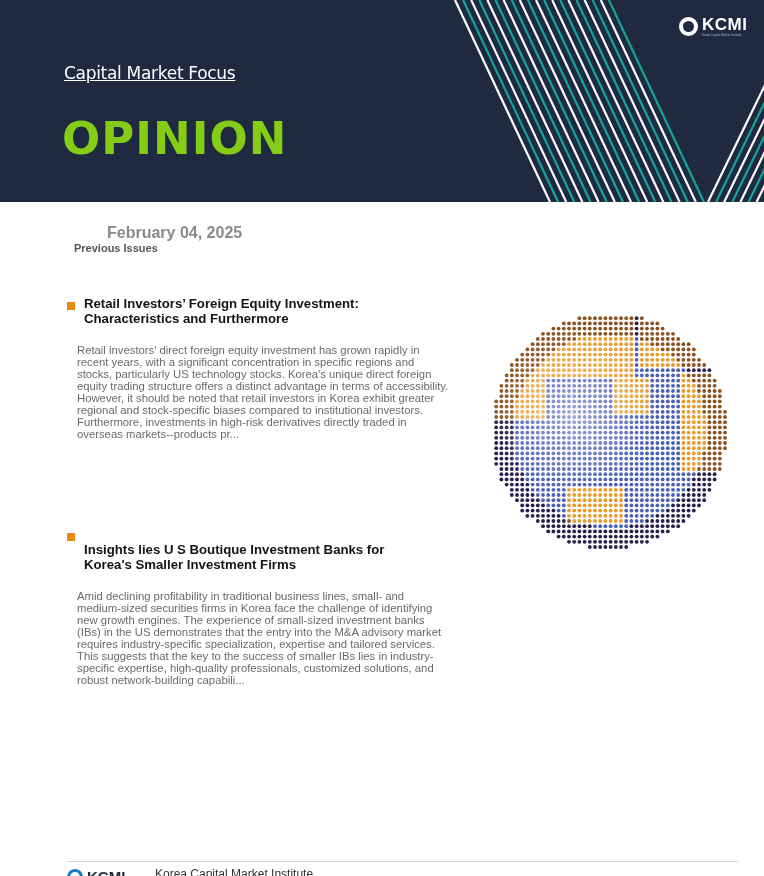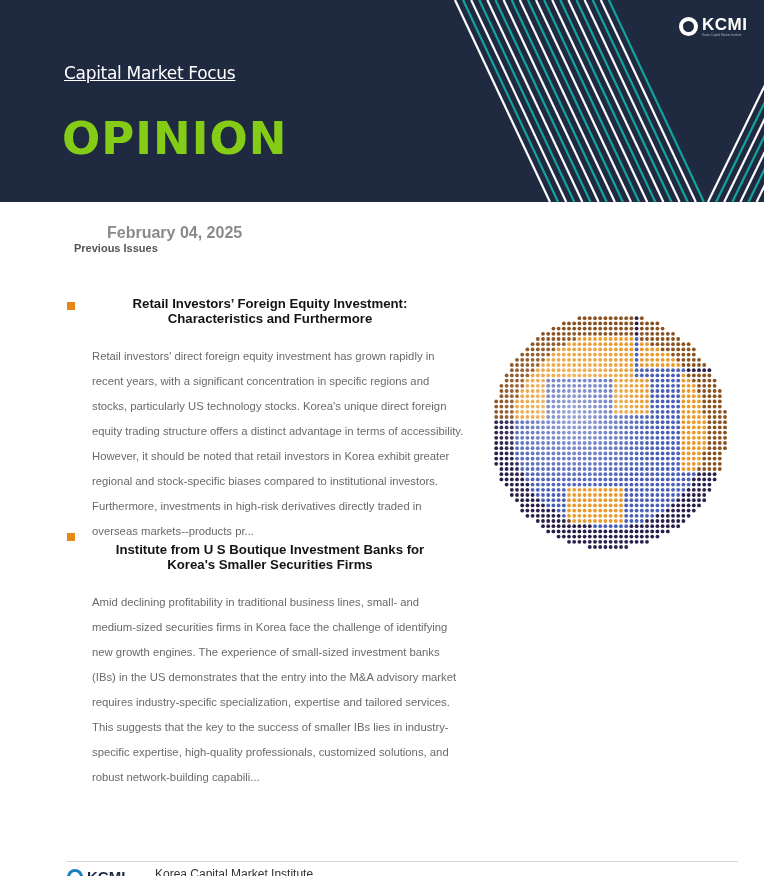--- a/index.html
+++ b/index.html
@@ -47,25 +47,25 @@
       position: absolute; left: 74px; top: 242px;
       font-size: 11px; font-weight: bold; color: #555555; text-decoration: none;
     }
 
     .article { position: absolute; left: 66px; width: 390px; }
     .article .bullet {
       position: absolute; left: 1px; width: 8px; height: 8px; background: #e68a14;
     }
     .article .atitle {
       margin-left: 18px; font-size: 13.2px; font-weight: bold; color: #141414;
-      line-height: 15px; display: block; text-decoration: none; text-align: center;
+      line-height: 15px; display: block; text-decoration: none;
     }
     .article .abody {
-      margin-left: 26px; margin-top: 18px; font-size: 11.3px; color: #6a6a6a;
-      line-height: 25px; width: 372px;
+      margin-left: 11px; margin-top: 18px; font-size: 11.3px; color: #6a6a6a;
+      line-height: 12px; width: 372px;
     }
     .article1 { top: 296px; }
     .article1 .bullet { top: 6px; }
     .article2 { top: 527px; }
     .article2 .bullet { top: 6px; }
 
     .globe { position: absolute; left: 489px; top: 311px; }
 
     .footer-rule {
       position: absolute; left: 67px; top: 861px; width: 671px; height: 1px; background: #d6d6d6;
@@ -139,22 +139,22 @@
     <span>Retail Investors’ Foreign Equity Investment:</span><br>
     <span>Characteristics and Furthermore</span>
   </a>
   <div class="abody">Retail investors' direct foreign equity investment has grown rapidly in recent years, with a significant concentration in specific regions and stocks, particularly US technology stocks. Korea's unique direct foreign equity trading structure offers a distinct advantage in terms of accessibility. However, it should be noted that retail investors in Korea exhibit greater regional and stock-specific biases compared to institutional investors. Furthermore, investments in high-risk derivatives directly traded in overseas markets--products pr...</div>
 </div>
 
 <div class="article article2">
   <span class="bullet"></span>
   <a class="atitle" href="#">
     <br>
-    <span>Institute from U S Boutique Investment Banks for</span><br>
-    <span>Korea's Smaller Securities Firms</span>
+    <span>Insights lies U S Boutique Investment Banks for</span><br>
+    <span>Korea's Smaller Investment Firms</span>
   </a>
   <div class="abody">Amid declining profitability in traditional business lines, small- and medium-sized securities firms in Korea face the challenge of identifying new growth engines. The experience of small-sized investment banks (IBs) in the US demonstrates that the entry into the M&amp;A advisory market requires industry-specific specialization, expertise and tailored services. This suggests that the key to the success of smaller IBs lies in industry-specific expertise, high-quality professionals, customized solutions, and robust network-building capabili...</div>
 </div>
 
 <svg class="globe" id="globe" width="240" height="240" viewBox="0 0 240 240">
     <circle cx="90.40000000000003" cy="7.2" r="1.9" fill="#8a5220" opacity="1.00"></circle>
     <circle cx="95.60000000000004" cy="7.2" r="1.9" fill="#8a5220" opacity="1.00"></circle>
     <circle cx="100.80000000000004" cy="7.2" r="1.9" fill="#8a5220" opacity="1.00"></circle>
     <circle cx="106.00000000000004" cy="7.2" r="1.9" fill="#8a5220" opacity="1.00"></circle>
     <circle cx="111.20000000000005" cy="7.2" r="1.9" fill="#8a5220" opacity="1.00"></circle>

